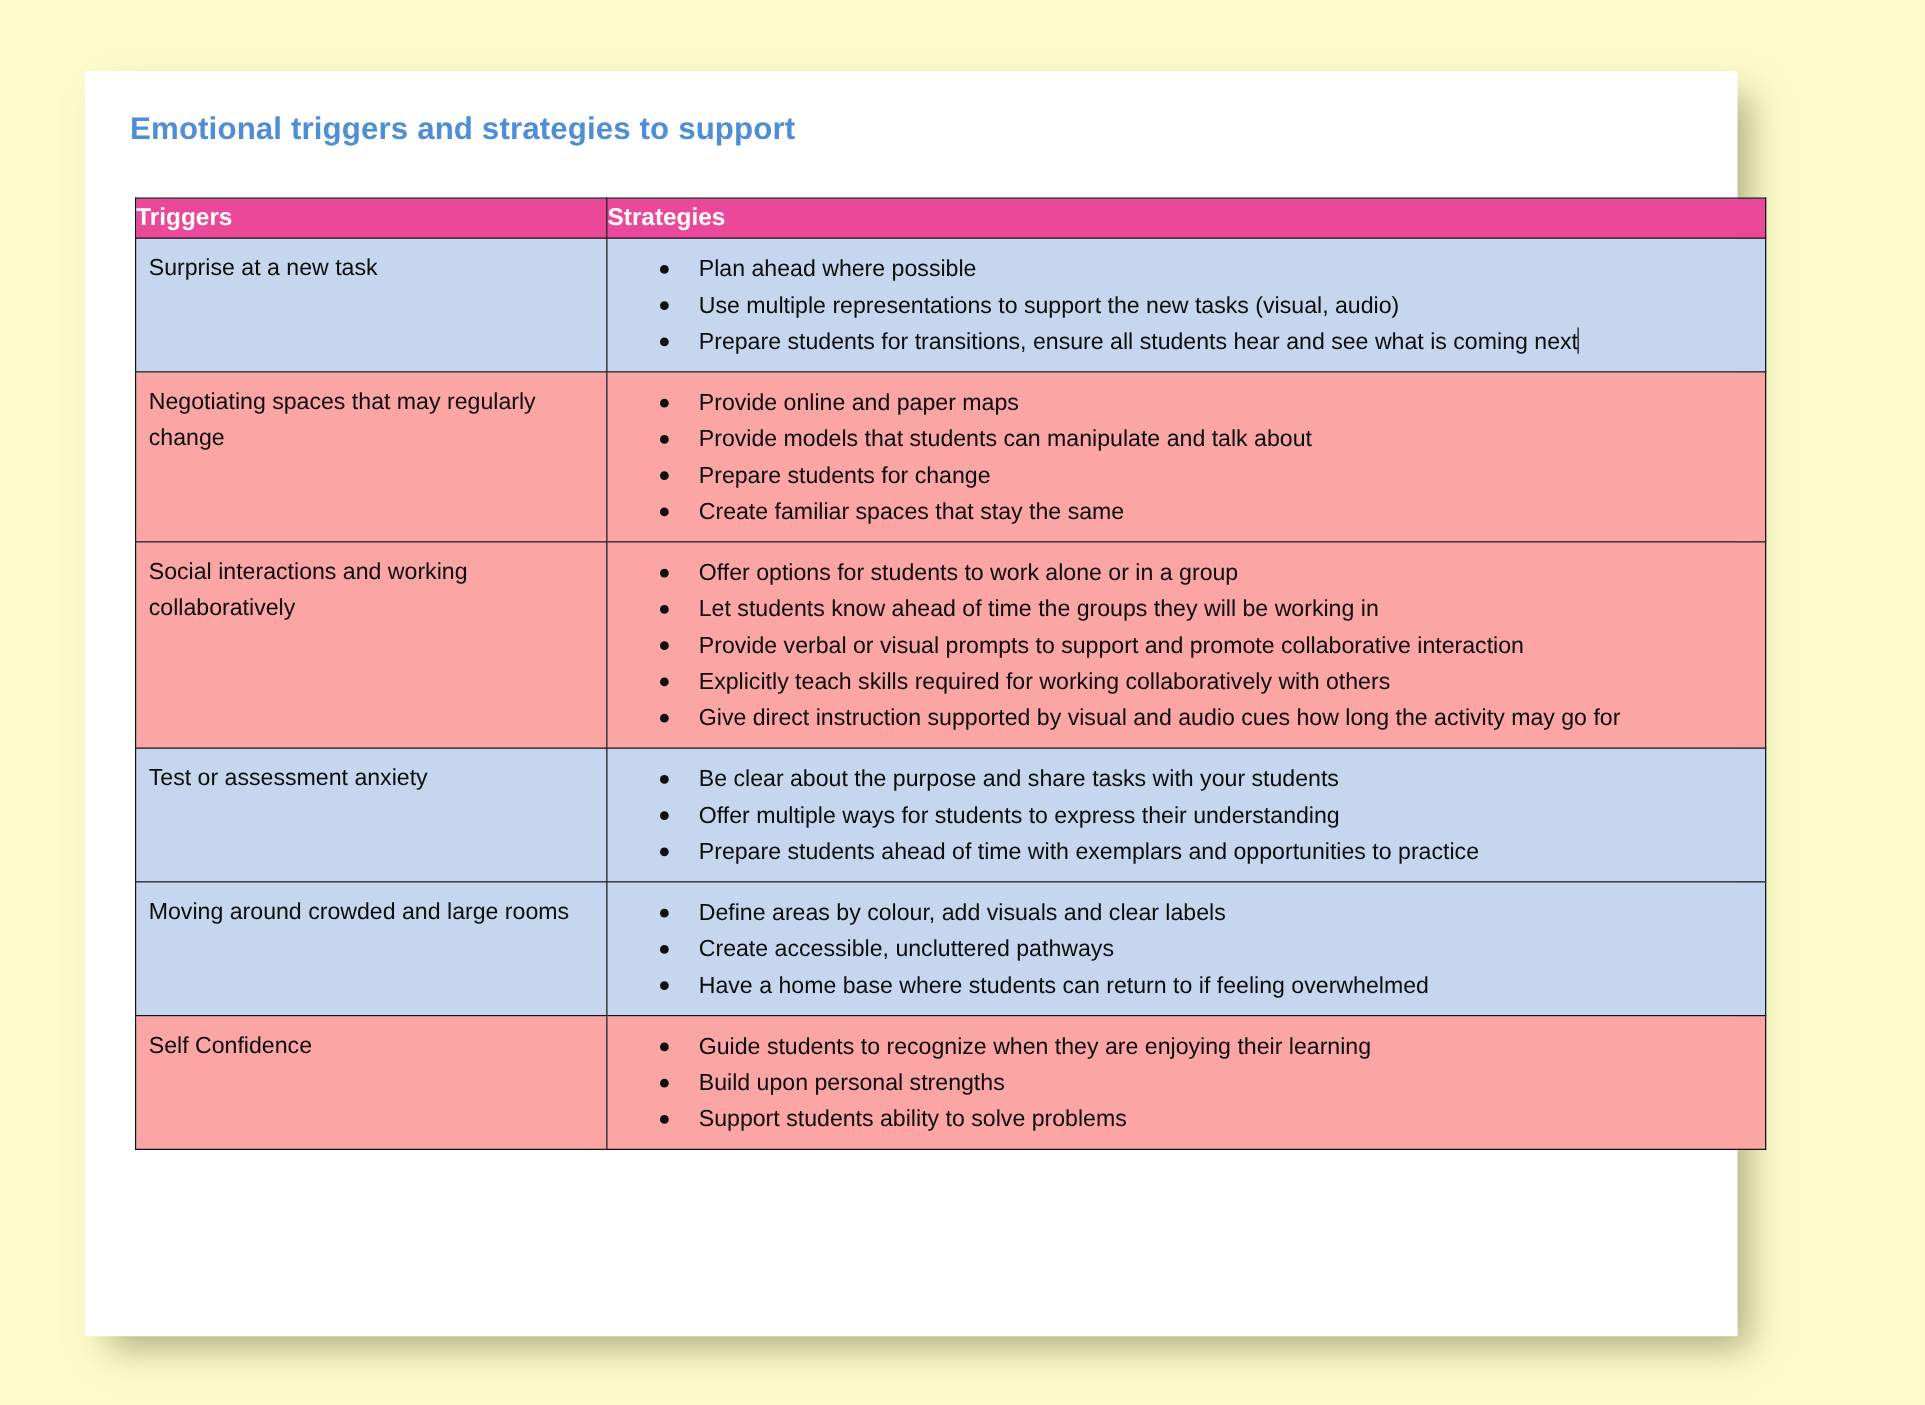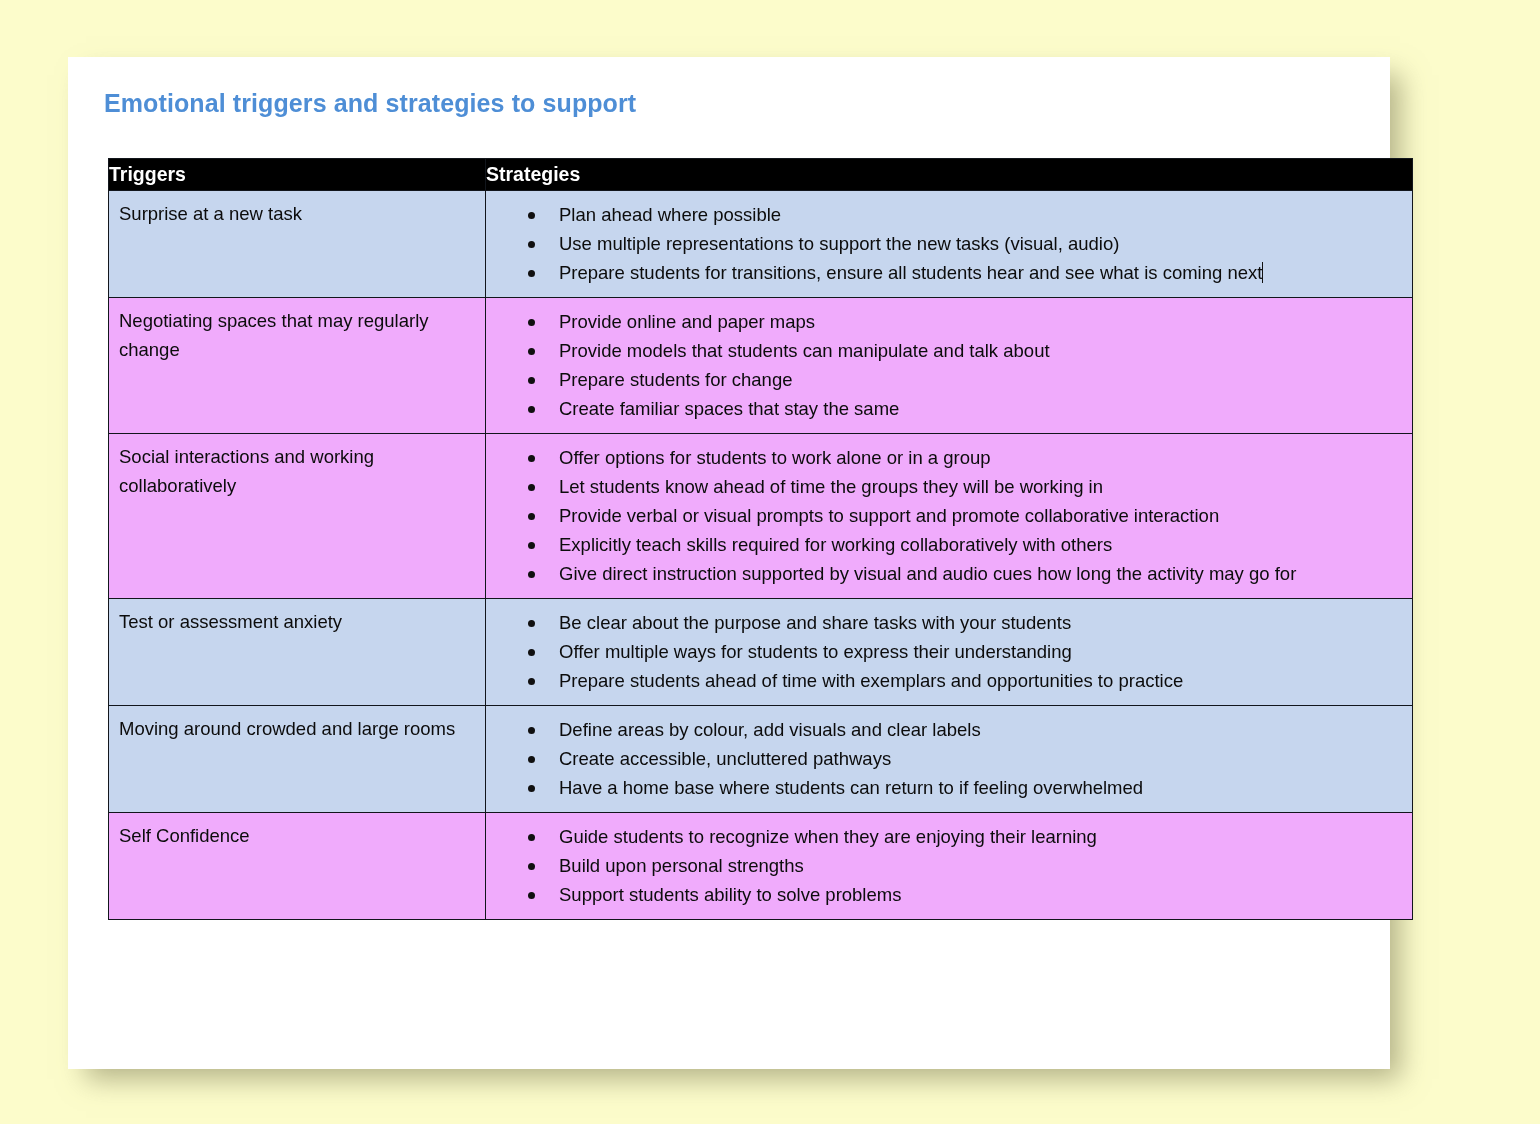--- a/index.html
+++ b/index.html
@@ -56,35 +56,35 @@
 
   .trigger-table th,
   .trigger-table td {
     border: 1px solid #12161c;
     padding: 0;
     vertical-align: top;
     text-align: left;
   }
 
   thead th {
-    background: #000000;
+    background: #ec4899;
     color: #ffffff;
     font-size: 19.5px;
     font-weight: bold;
     height: 31px;
     line-height: 31px;
     padding: 0 0 0 10px;
     border-color: #12161c;
   }
 
   tbody tr.shaded > td {
     background: #c6d6ee;
   }
   tbody tr.plain > td {
-    background: #f0abfc;
+    background: #fca5a5;
   }
 
   td.trigger-cell {
     padding: 9px 8px 10px 10px;
     font-size: 18.5px;
     line-height: 28.5px;
     color: #0c0c0c;
   }
 
   td.strategy-cell {

